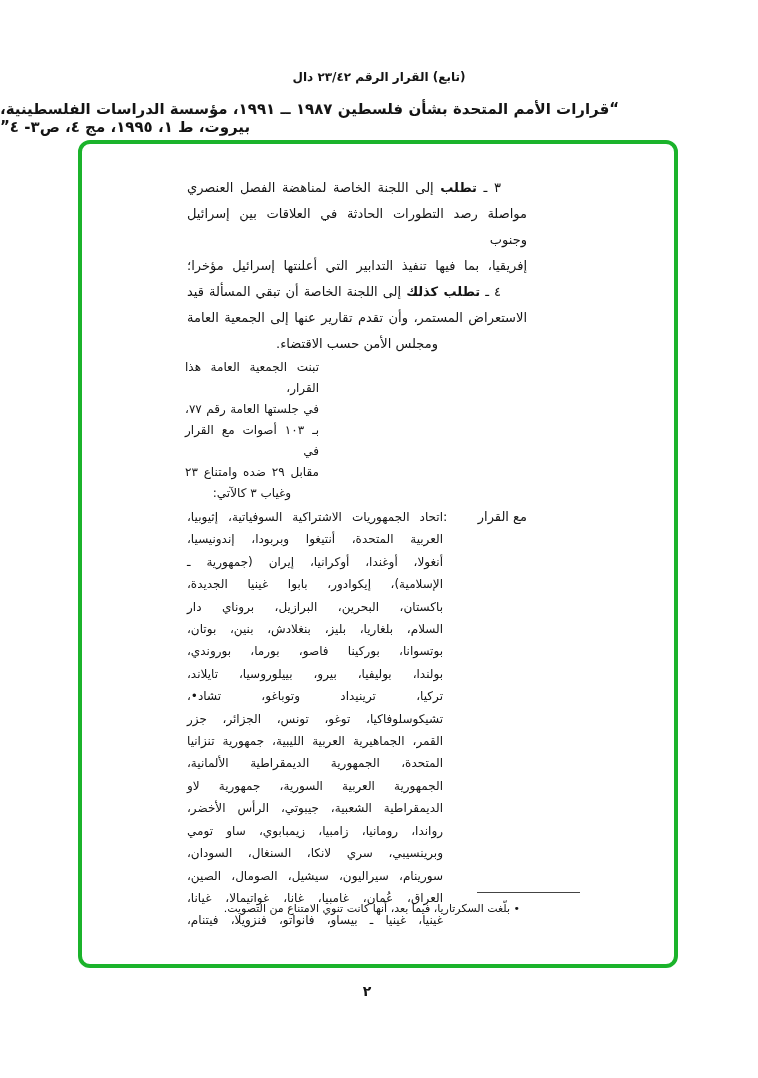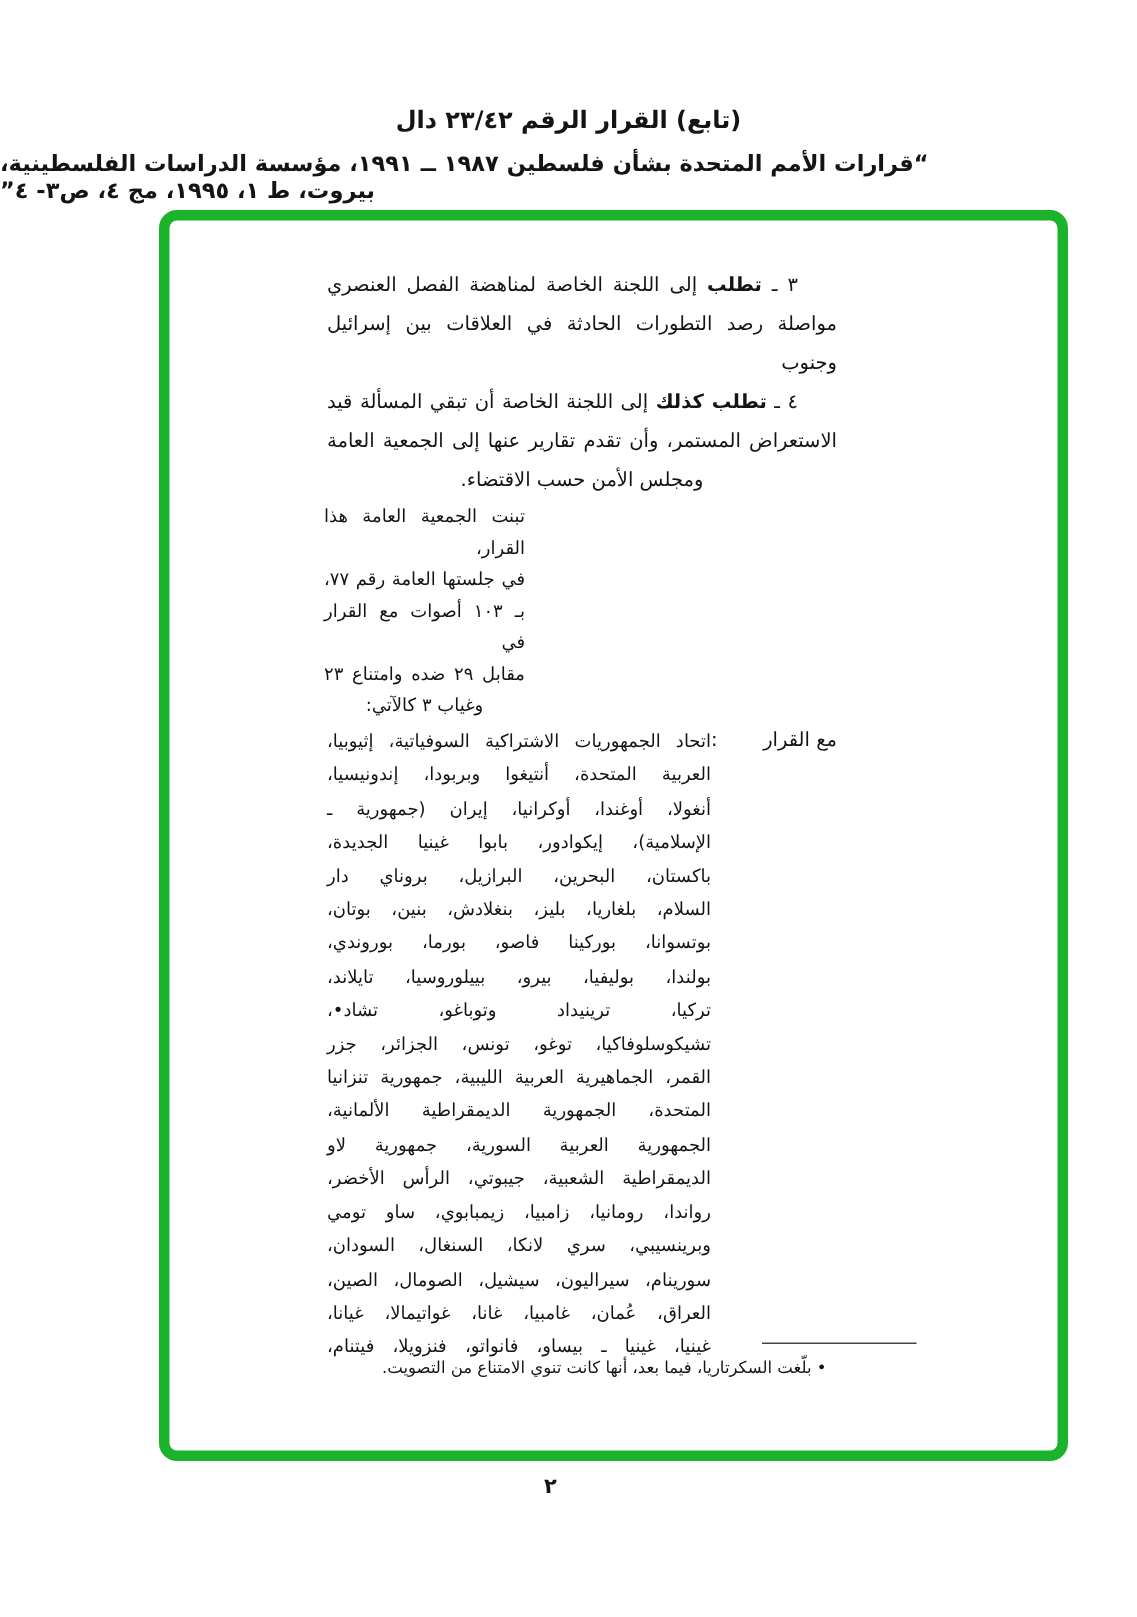--- a/index.html
+++ b/index.html
@@ -2,29 +2,29 @@
 <html lang="ar"><head>
 <meta charset="utf-8">
 <style>
   html,body{margin:0;padding:0;}
   body{
     width:758px;height:1078px;position:relative;background:#ffffff;
     font-family:"DejaVu Sans", sans-serif;color:#141414;overflow:hidden;
   }
   .title1{
     position:absolute;top:70px;left:0;width:758px;text-align:center;
-    direction:rtl;font-weight:bold;font-size:16px;letter-spacing:0;
+    direction:rtl;font-weight:bold;font-size:12px;letter-spacing:0;
   }
   .title2{
     position:absolute;top:100px;left:0;width:642px;text-align:left;
     direction:rtl;font-weight:bold;font-size:15px;
   }
   .frame{
     position:absolute;left:78px;top:140px;width:592px;height:820px;
-    border:7px solid #4c1d95;border-radius:12px;margin-left:28px;
+    border:4px solid #4c1d95;border-radius:12px;
   }
   .main{
     position:absolute;top:31px;right:147px;width:340px;direction:rtl;
   }
   .para .line{
     font-size:13px;line-height:26px;
     text-align:justify;text-align-last:justify;text-justify:inter-word;
   }
   .para .line.indent{padding-right:26px;}
   .para .line.centerlast{text-align:center;text-align-last:center;}
@@ -63,20 +63,21 @@
 
 <div class="title1">(تابع) القرار الرقم ٢٣/٤٢ دال</div>
 <div class="title2">“قرارات الأمم المتحدة بشأن فلسطين ١٩٨٧ ــ ١٩٩١، مؤسسة الدراسات الفلسطينية، بيروت، ط ١، ١٩٩٥، مج ٤، ص٣- ٤”</div>
 
 <div class="frame" style="border-color: rgb(27, 179, 43);">
   <div class="main">
 
     <div class="para">
       <div class="line indent"><span>٣ ـ</span> <b>تطلب</b> <span>إلى اللجنة الخاصة لمناهضة الفصل العنصري</span></div>
       <div class="line">مواصلة رصد التطورات الحادثة في العلاقات بين إسرائيل وجنوب</div>
+      <div class="line">إفريقيا، بما فيها تنفيذ التدابير التي أعلنتها إسرائيل مؤخرا؛</div>
     </div>
 
     <div class="para">
       <div class="line indent"><span>٤ ـ</span> <b>تطلب كذلك</b> <span>إلى اللجنة الخاصة أن تبقي المسألة قيد</span></div>
       <div class="line">الاستعراض المستمر، وأن تقدم تقارير عنها إلى الجمعية العامة</div>
       <div class="line centerlast">ومجلس الأمن حسب الاقتضاء.</div>
     </div>
 
     <div class="adoption">
         <div class="line">تبنت الجمعية العامة هذا القرار،</div>

